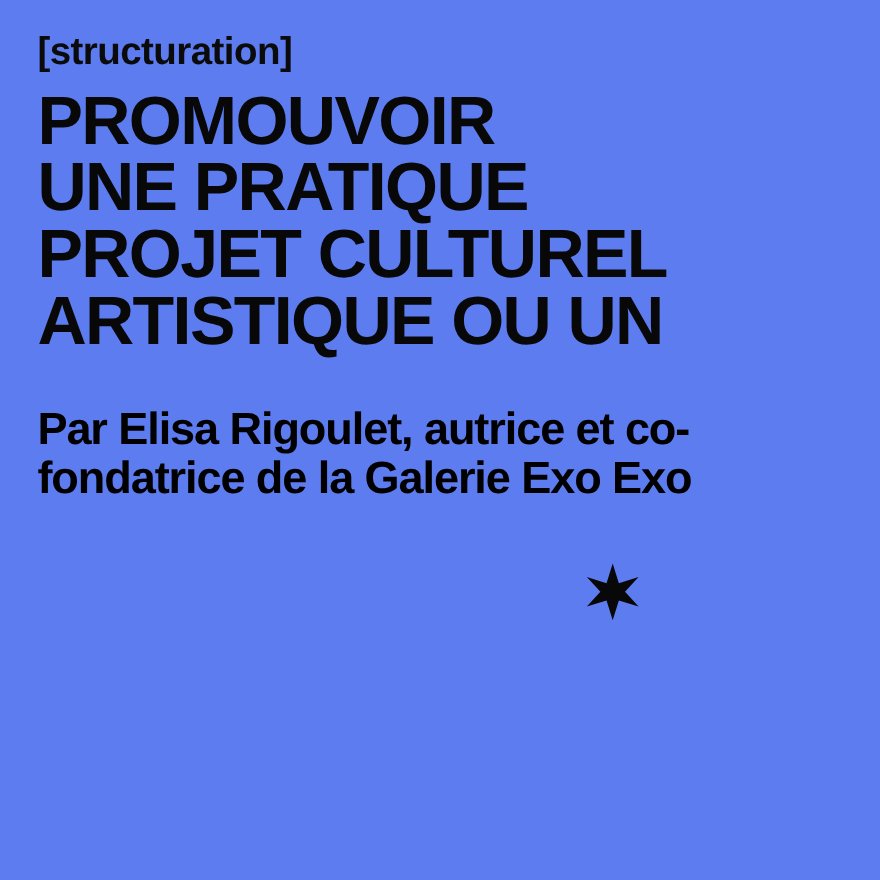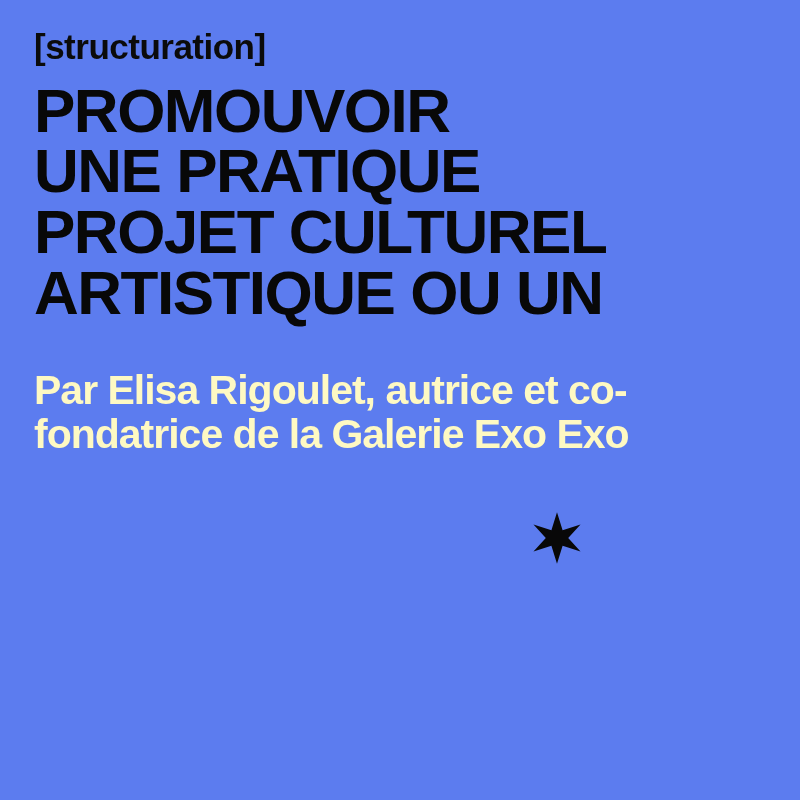--- a/index.html
+++ b/index.html
@@ -39,21 +39,21 @@
     text-transform: uppercase;
   }
   .headline .line {
     display: block;
     white-space: nowrap;
   }
   .byline {
     margin: 44px 0 0 0;
     font-size: 41px;
     font-weight: 700;
-    color: #fef9c3;
+    color: #000000;
     line-height: 1.08;
     letter-spacing: -1px;
     max-width: 740px;
   }
   .star-wrap {
     position: absolute;
     left: 527px;
     top: 508px;
     width: 60px;
     height: 60px;

